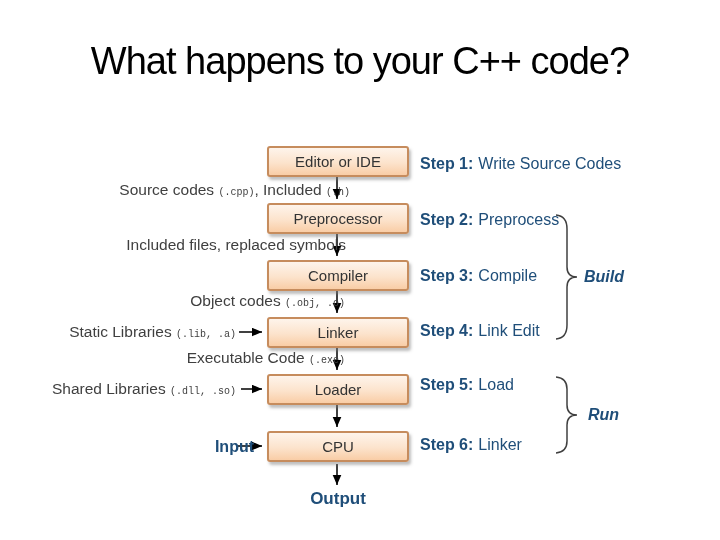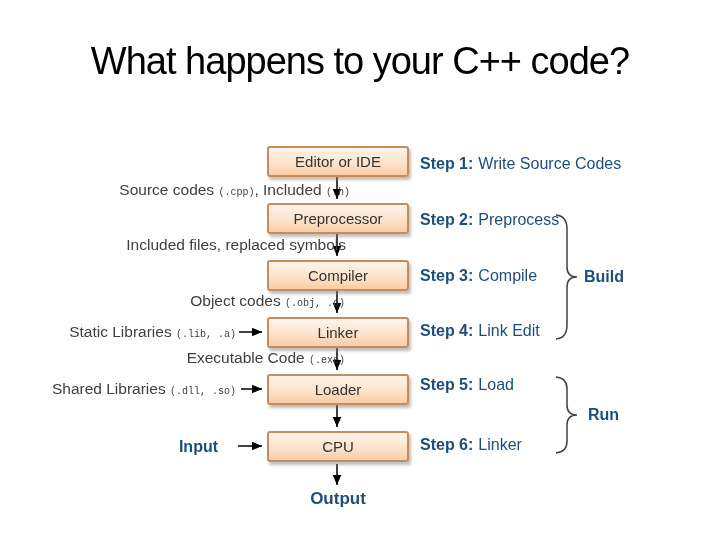--- a/index.html
+++ b/index.html
@@ -38,36 +38,37 @@
   .pos-l1{top:181px;right:370px;}
   .pos-l2{top:236px;right:374px;}
   .pos-l3{top:292px;right:375px;}
   .pos-l4{top:323px;right:484px;}
   .pos-l5{top:349px;right:375px;}
   .pos-l6{top:380px;right:484px;}
   .io{
     position:absolute;font-weight:bold;color:var(--step-blue);
     font-size:16px;white-space:nowrap;
   }
-  .io-input{top:438px;right:502px;}
+  .io-input{top:438px;right:466px;}
   .io-output{top:489px;left:267px;width:142px;text-align:center;font-size:17px;}
   .step{
     position:absolute;left:420px;font-size:16px;line-height:19px;
     color:var(--step-blue);white-space:nowrap;
   }
   .step b{font-weight:bold;margin-right:5px;}
   .step-1{top:154px;}
   .step-2{top:210px;}
   .step-3{top:266px;}
   .step-4{top:321px;}
   .step-5{top:375px;}
   .step-6{top:435px;}
   .phase{
     position:absolute;font-weight:bold;font-size:16px;color:var(--step-blue);
     white-space:nowrap;
+    font-style:italic;
   }
   .phase-build{top:268px;left:584px;}
   .phase-run{top:406px;left:588px;text-align:right;}
 </style>
 </head>
 <body>
 
 <div class="slide">
 
   <h1 class="title">What happens to your C++ code?</h1>

